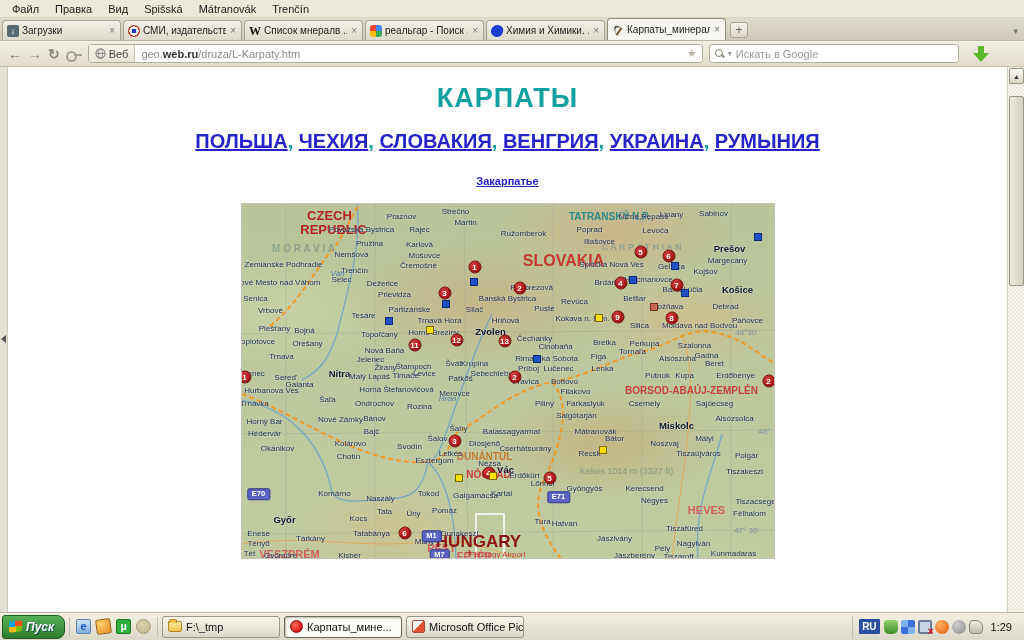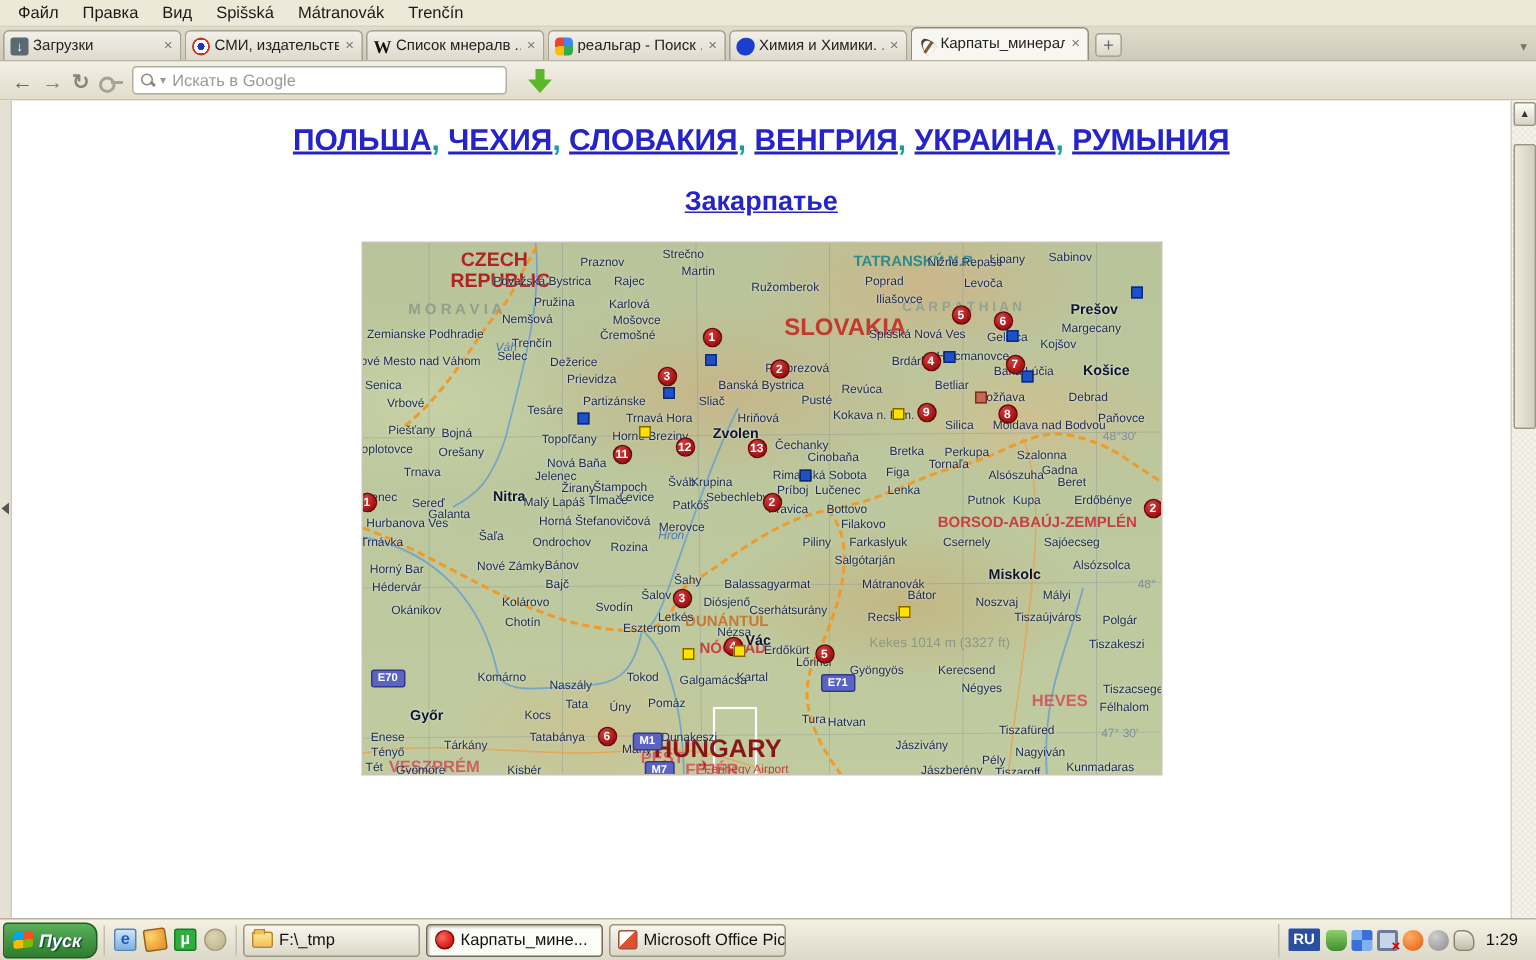--- a/index.html
+++ b/index.html
@@ -64,21 +64,21 @@
 
   
   .content { flex:1; display:flex; background:#fff; position:relative; overflow:hidden; }
   .panelstrip { width:8px; background:#e4e1d4; border-right:1px solid #cfcbbb; position:relative; flex:0 0 8px; }
   .panel-handle { position:absolute; left:1px; top:268px; width:0; height:0; border-top:4px solid transparent; border-bottom:4px solid transparent; border-right:5px solid #555; }
   .page { flex:1; overflow:hidden; text-align:center; padding-top:16px; }
   .page-title { font-size:27px; font-weight:bold; letter-spacing:1px; margin-bottom:16px; }
   .countries { font-size:20px; font-weight:bold; margin-bottom:18px; }
   .countries a { text-decoration:underline; }
   .comma { text-decoration:none; }
-  .sub-link { display:inline-block; font-size:18px; font-weight:bold; margin-bottom:16px; text-decoration:underline; }
+  .sub-link { display:inline-block; font-size:11px; font-weight:bold; margin-bottom:16px; text-decoration:underline; }
   .page-sub { font-size:17px; font-weight:bold; margin-bottom:16px; }
 
   
   .scrollbar { width:17px; flex:0 0 17px; background:repeating-conic-gradient(#f4f3ec 0 25%, #eceade 0 50%) 0 0/4px 4px; border-left:1px solid #d4d0c0; position:relative; }
   .sb-up { position:absolute; top:1px; left:1px; width:15px; height:16px; background:linear-gradient(#fdfdfa,#d8d4c4); border:1px solid #9a9684; border-radius:2px; font-size:7px; text-align:center; line-height:15px; color:#333; }
   .sb-thumb { position:absolute; top:29px; left:1px; width:15px; height:190px; background:linear-gradient(90deg,#ece9db,#d4d0bf); border:1px solid #9a9684; border-radius:2px; }
 
   
   .map { position:relative; width:534px; height:356px; margin:0 auto; overflow:hidden; border:1px solid #c8c4b4;
     background:
@@ -180,34 +180,47 @@
       </span>
     <span class="newtab-btn">+</span>
     <span class="tab-chevron">▾</span>
   </div>
 
   <div class="toolbar">
     <span class="navbtn back">←</span>
     <span class="navbtn">→</span>
     <span class="navbtn">↻</span>
     <span class="keyicon"></span>
+    <span class="addressbar">
+      <span class="web-badge">
+        <svg width="11" height="11" viewBox="0 0 12 12">
+            <circle cx="6" cy="6" r="5" fill="none" stroke="#888" stroke-width="1.2"></circle>
+            <ellipse cx="6" cy="6" rx="2.2" ry="5" fill="none" stroke="#888" stroke-width="1"></ellipse>
+            <line x1="1" y1="6" x2="11" y2="6" stroke="#888" stroke-width="1"></line>
+          </svg>
+        <span>Веб</span>
+      </span>
+      <span class="url-text"><span>geo.</span><span class="url-domain">web.ru</span><span>/druza/L-Karpaty.htm</span></span>
+      <span class="addr-star">★</span>
+    </span>
     <span class="searchbar">
       <span class="mag"></span>
       <span class="mini-arrow">▾</span>
       <span class="search-ph">Искать в Google</span>
     </span>
     <span class="dl-arrow"></span>
   </div>
 
   <div class="content">
     <div class="panelstrip">
       <div class="panel-handle"></div>
     </div>
 
     <div class="page">
+      <div class="page-title" style="color:#11a0a0;">КАРПАТЫ</div>
       <div class="countries" id="countries"><a href="#" style="color: rgb(36, 36, 200);">ПОЛЬША</a><span class="comma" style="color: rgb(17, 160, 160);">, </span><a href="#" style="color: rgb(36, 36, 200);">ЧЕХИЯ</a><span class="comma" style="color: rgb(17, 160, 160);">, </span><a href="#" style="color: rgb(36, 36, 200);">СЛОВАКИЯ</a><span class="comma" style="color: rgb(17, 160, 160);">, </span><a href="#" style="color: rgb(36, 36, 200);">ВЕНГРИЯ</a><span class="comma" style="color: rgb(17, 160, 160);">, </span><a href="#" style="color: rgb(36, 36, 200);">УКРАИНА</a><span class="comma" style="color: rgb(17, 160, 160);">, </span><a href="#" style="color: rgb(36, 36, 200);">РУМЫНИЯ</a></div>
       <a class="sub-link" style="color:#2424c8;" href="#">Закарпатье</a>
 
       <div class="map" id="map">
         <svg class="deco" width="534" height="356" viewBox="0 0 534 356">
 
           <g stroke="#7a8796" stroke-width="0.6" opacity="0.35">
             <line x1="44" y1="0" x2="44" y2="356"></line>
               <line x1="133" y1="0" x2="133" y2="356"></line>
             <line x1="222" y1="0" x2="226" y2="356"></line>

